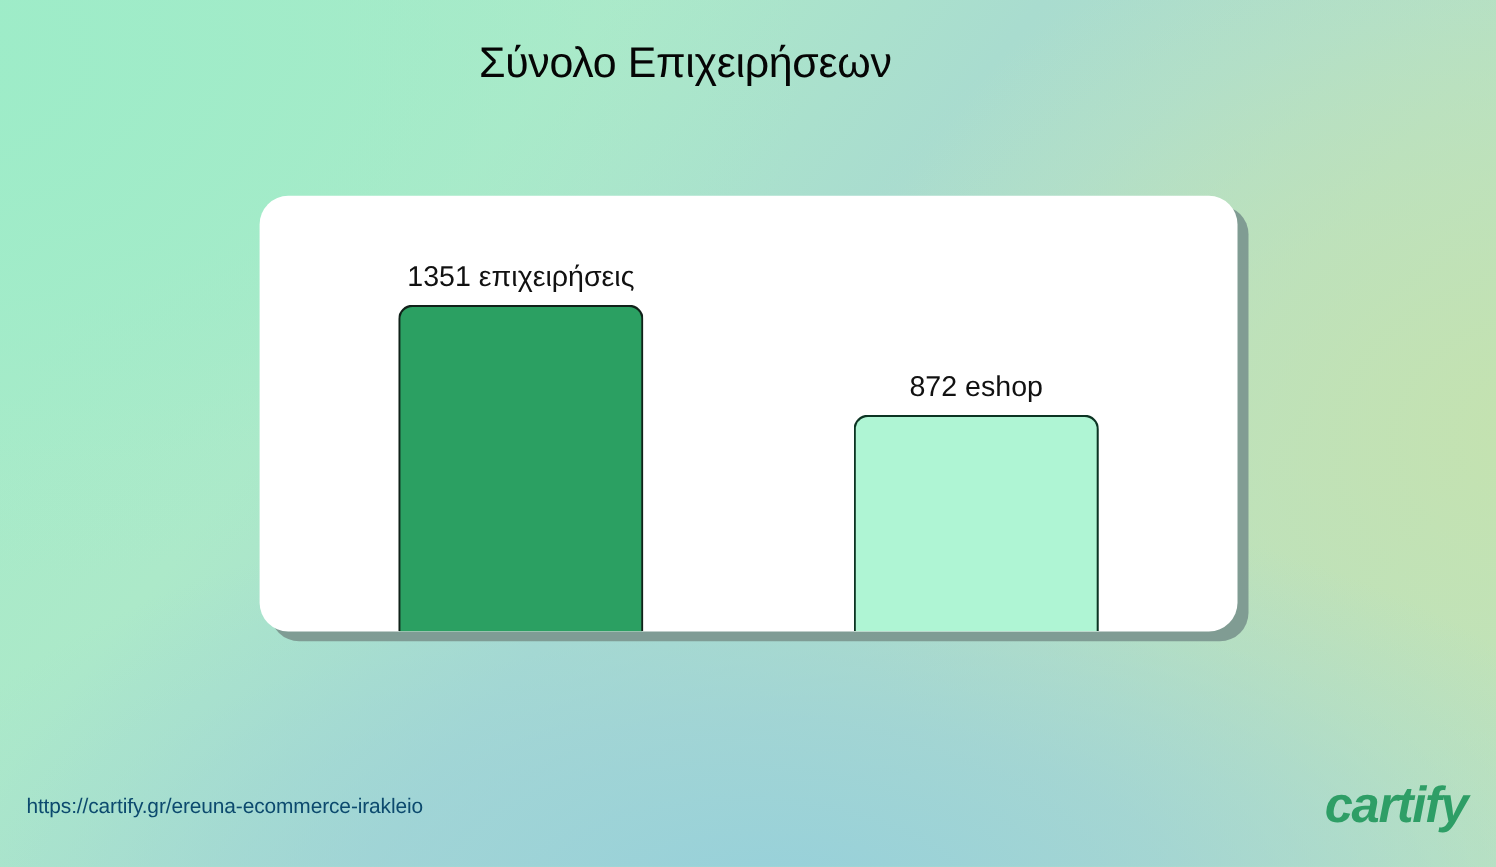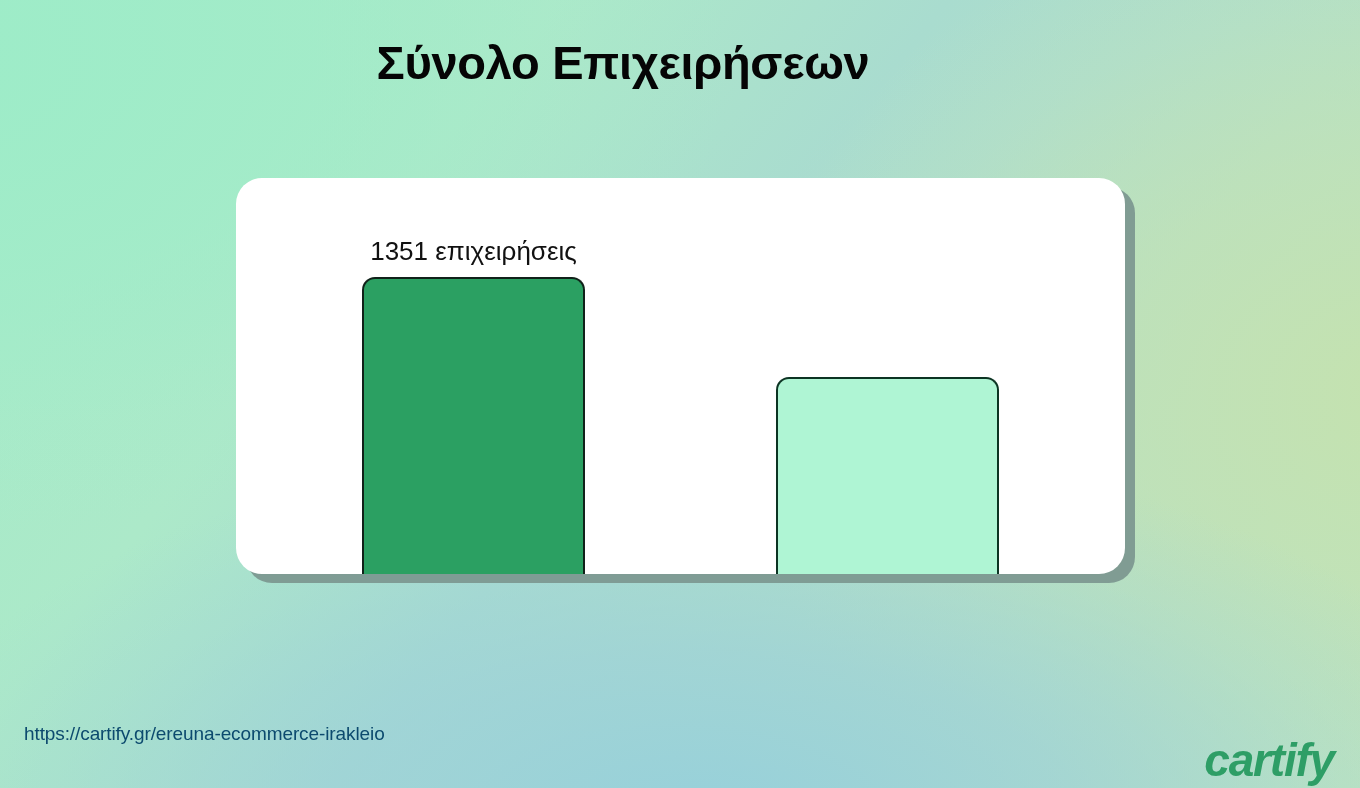--- a/index.html
+++ b/index.html
@@ -20,22 +20,22 @@
       linear-gradient(128deg, #A2EBC7 0%, #ACE9C9 28%, #A9DCCF 48%, #B4E0C4 70%, #BEE4BD 100%);
   }
 
   
   .chart-title {
     position: absolute;
     left: 0;
     top: 36px;
     width: 1246px;
     text-align: center;
-    font-size: 47px;
-    font-weight: 700;
+    font-size: 39px;
+    font-weight: 400;
     letter-spacing: -0.3px;
     color: #050505;
     line-height: 1.15;
     white-space: nowrap;
   }
 
   
   .card-wrap {
     position: absolute;
     left: 236px;
@@ -129,36 +129,36 @@
   .brand-logo {
     position: absolute;
     right: 26px;
     top: 708px;
     font-size: 46px;
     font-style: italic;
     font-weight: 700;
     color: #2E9E66;
     letter-spacing: -1.2px;
     line-height: 1;
-    margin-top: 29px;
   }
 </style>
 </head>
 <body>
 
 <div class="chart-title">Σύνολο Επιχειρήσεων</div>
 
 <div class="card-wrap">
   <div class="card-shadow"></div>
   <div class="card">
     <div class="plot">
 
       <div class="bar-label bar-label-0">1351 επιχειρήσεις</div>
       <div class="bar bar-0"></div>
 
+      <div class="bar-label bar-label-1">872 eshop</div>
       <div class="bar bar-1"></div>
 
     </div>
   </div>
 </div>
 
 <div class="source-url">https://cartify.gr/ereuna-ecommerce-irakleio</div>
 
 <div class="brand-logo">cartify</div>
 

